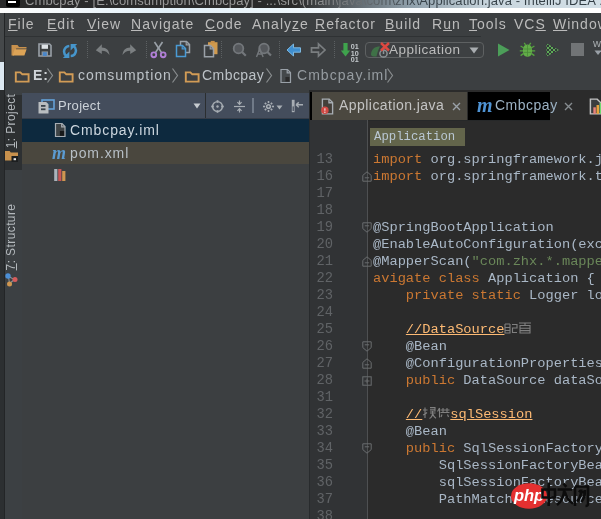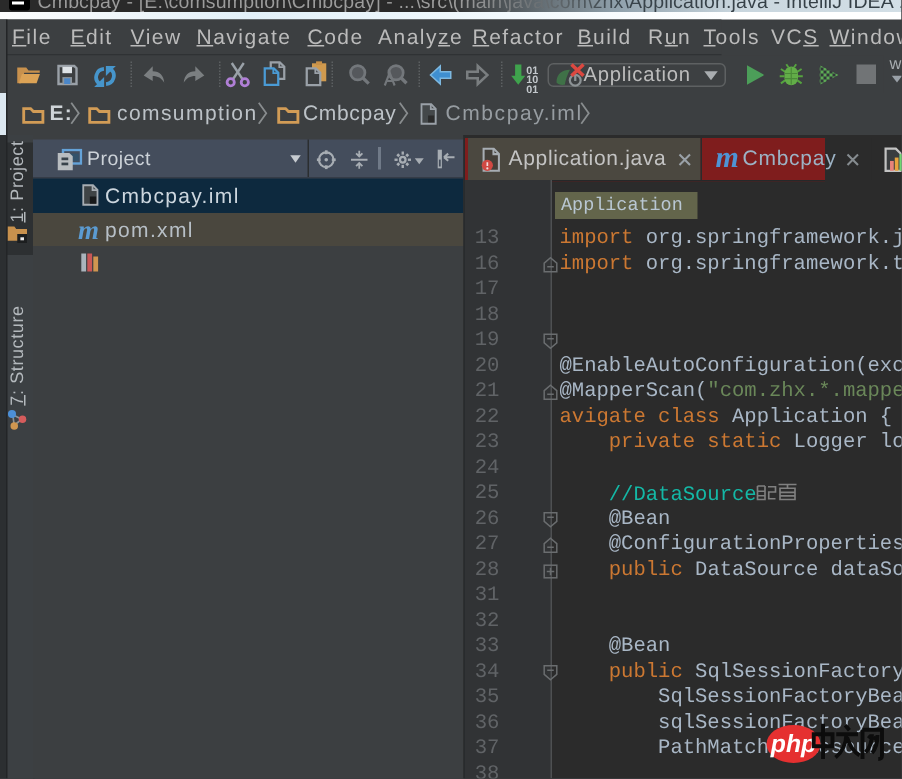--- a/index.html
+++ b/index.html
@@ -17,28 +17,28 @@
   #menubar span{display:inline-block;color:#bbbbbb;font-size:14px;letter-spacing:1px;line-height:22px;}
   #menubar u{text-decoration:underline;}
   #toolbar{left:0;top:37px;width:589px;height:25px;background:#3c3f41;}
   #navbar{left:0;top:62px;width:601px;height:28px;background:#3c3f41;border-bottom:1px solid #2c2f30;}
   .sep{position:absolute;top:4px;height:17px;width:0;border-left:1px dotted #5c6062;}
   
   #stripe{left:0;top:90px;width:22px;height:429px;background:#3c4043;border-right:1px solid #2f3234;}
   #project{left:22px;top:90px;width:287px;height:429px;background:#3c3f41;}
   #pheader{position:absolute;left:0;top:3px;width:287px;height:25px;background:#444d5c;border-bottom:1px solid #353c47;}
   #editor{left:309px;top:90px;width:292px;height:429px;background:#2b2b2b;border-left:1px solid #282b2d;}
-  #tabbar{position:absolute;left:0;top:2px;width:240px;height:28px;background:#7f1d1d;border-bottom:1px solid #262829;}
+  #tabbar{position:absolute;left:0;top:2px;width:240px;height:28px;background:#000000;border-bottom:1px solid #262829;}
   .tab{position:absolute;top:0;height:28px;}
   #gutter{position:absolute;left:0;top:30px;width:57px;height:399px;background:#313335;border-right:1px solid #4e5052;}
   .ln{position:absolute;width:34px;left:-11px;text-align:right;font-family:"Liberation Mono",monospace;
       font-size:13.75px;line-height:17px;color:#606366;}
   .cl{position:absolute;left:63px;white-space:pre;font-family:"Liberation Mono",monospace;
       font-size:13.7px;line-height:17px;color:#a9b7c6;}
-  .kw{color:#cc7832;} .an{color:#a9b7c6;} .st{color:#6a8759;} .cm{color:#14b8a6;}
+  .kw{color:#cc7832;} .an{color:#a9b7c6;} .st{color:#6a8759;} .cm{color:#fdba74;text-decoration:underline;}
   .fold{position:absolute;left:52px;}
   
   .trow{position:absolute;left:0;width:287px;height:22px;font-size:14px;letter-spacing:0.9px;color:#b7bfc6;line-height:22px;}
   .vtext{color:#b3b8bc;font-size:12px;letter-spacing:0.4px;white-space:nowrap;}
 </style>
 </head>
 <body>
   <div class="abs" id="titlebar">
     <div class="wicon"></div>
     <div class="ttext">Cmbcpay&nbsp;-&nbsp;[E:\comsumption\Cmbcpay]&nbsp;-&nbsp;...\src\(main\java\com\zhx\Application.java&nbsp;-&nbsp;IntelliJ&nbsp;IDEA&nbsp;2</div>
@@ -379,34 +379,42 @@
     <svg class="fold" style="top:286px" width="10" height="10" viewBox="0 0 10 10">
       <rect x="0.8" y="0.8" width="8.4" height="8.4" fill="none" stroke="#6a6d6f"></rect>
       <path d="M2.5 5 H7.5 M5 2.5 V7.5" stroke="#6a6d6f"></path>
     </svg>
     <svg class="fold" style="top:353px" width="10" height="11" viewBox="0 0 10 11">
       <path d="M5 10.2 L9.2 6.6 V0.8 H0.8 V6.6z" fill="none" stroke="#6a6d6f"></path>
       <path d="M2.8 3.8 H7.2" stroke="#6a6d6f"></path>
     </svg>
     <div class="cl" style="top:61px"><span class="kw">import</span> org.springframework.jo</div>
     <div class="cl" style="top:78px"><span class="kw">import</span> org.springframework.tr</div>
+    <div class="cl" style="top:129px"><span class="an">@SpringBootApplication</span></div>
     <div class="cl" style="top:146px"><span class="an">@EnableAutoConfiguration(exclude</span></div>
     <div class="cl" style="top:163px"><span class="an">@MapperScan(</span><span class="st">"com.zhx.*.mapper"</span></div>
     <div class="cl" style="top:180px"><span class="kw">avigate class</span> Application {</div>
     <div class="cl" style="top:197px">    <span class="kw">private static</span> Logger logger</div>
     <div class="cl" style="top:231px">    <span class="cm">//DataSource</span><svg style="vertical-align:-2px" width="28" height="14" viewBox="0 0 28 14">
         <g stroke="#808080" stroke-width="1.1" fill="none">
           <path d="M1 3 H6 M1 3 V12 H6 V3 M1 6.5 H6 M1 9.5 H6"></path>
           <path d="M8 3.5 H13 V7 H8.5 V11.5 H13"></path>
           <path d="M15 2 H27 M21 2 V4.5 M16 4.5 H26 V12 H16z M16 7.2 H26 M16 9.6 H26"></path>
         </g>
       </svg></div>
     <div class="cl" style="top:248px">    <span class="an">@Bean</span></div>
     <div class="cl" style="top:265px">    <span class="an">@ConfigurationProperties(</span></div>
     <div class="cl" style="top:282px">    <span class="kw">public</span> DataSource dataSource</div>
+    <div class="cl" style="top:316px">    <span class="cm">//</span><svg style="vertical-align:-2px" width="28" height="14" viewBox="0 0 28 14">
+        <g stroke="#808080" stroke-width="1.1" fill="none">
+          <path d="M3 1.5 V12 M1 4 H5.5 M1 9 C2.5 8.5 4 7.5 5 6.5"></path>
+          <path d="M8 1.5 H13 V5 H8 V5 M8 3.2 H13 M8 7 H13.5 M10.5 5 V7 M10.5 7 C10.5 9.5 9.5 11.5 7.5 12.5 M10.8 8 C11.5 10 12.5 11.5 14 12.3"></path>
+          <path d="M17.5 2 L15.5 5.5 M17.5 2 V11.5 M21 2 V6.5 M25 2 V6.5 M18.5 4 H27.5 M18.5 6.5 H27.5 M20 8.5 L19 11 M25.5 8.5 L26.5 11"></path>
+        </g>
+      </svg><span class="cm">sqlSession</span></div>
     <div class="cl" style="top:333px">    <span class="an">@Bean</span></div>
     <div class="cl" style="top:350px">    <span class="kw">public</span> SqlSessionFactory sql</div>
     <div class="cl" style="top:367px">        SqlSessionFactoryBean b</div>
     <div class="cl" style="top:384px">        sqlSessionFactoryBean.s</div>
     <div class="cl" style="top:401px">        PathMatchingResourcePat</div>
   </div>
   <svg class="abs" style="left:505px;top:478px" width="90" height="38" viewBox="0 0 90 38">
     <ellipse cx="24" cy="18" rx="18" ry="12.7" fill="#e53030"></ellipse>
     <text x="24" y="23" text-anchor="middle" font-family="Liberation Sans,sans-serif" font-style="italic" font-weight="bold" font-size="16.5px" fill="#ffffff">php</text>
     <g stroke="#0c0c0c" stroke-width="2.6" fill="none">

